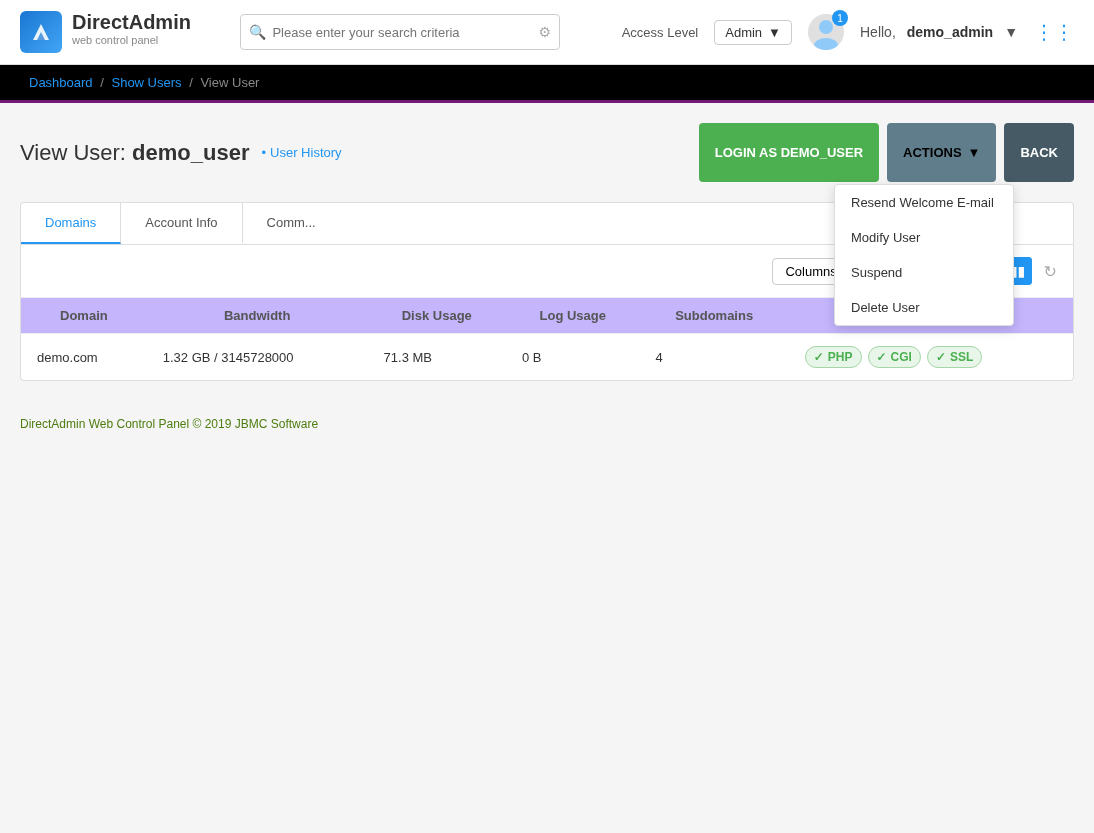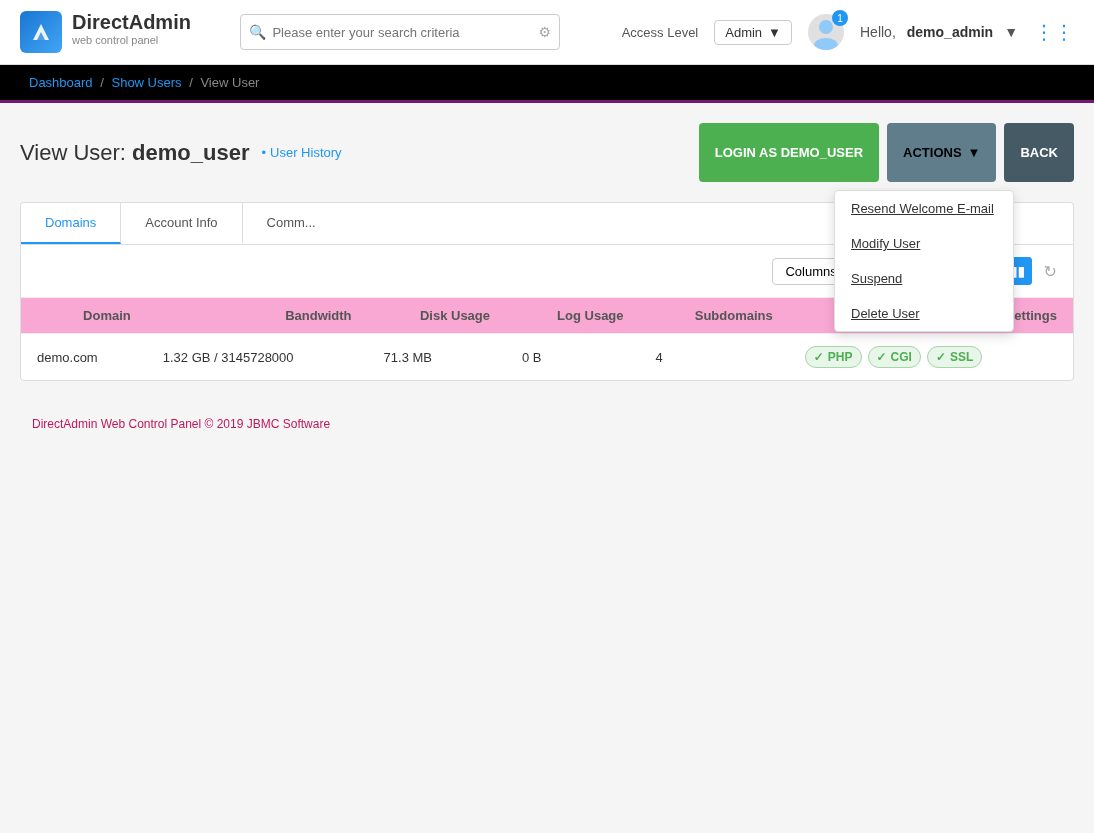--- a/index.html
+++ b/index.html
@@ -212,22 +212,21 @@
     .dropdown-menu {
       position: absolute;
       top: 100%;
       right: 60px;
       background: #fff;
       border: 1px solid #ddd;
       border-radius: 4px;
       box-shadow: 0 4px 12px rgba(0,0,0,0.15);
       z-index: 100;
       min-width: 180px;
-      margin-top: 8px;
-      text-decoration: underline;
+      margin-top: 2px;
     }
     .dropdown-menu .menu-item {
       padding: 10px 16px;
       font-size: 13px;
       color: #333;
       cursor: pointer;
     }
 
     
     .tabs-bar {
@@ -306,27 +305,27 @@
       cursor: pointer;
       font-size: 16px;
     }
 
     
     .data-table {
       width: 100%;
       border-collapse: collapse;
     }
     .data-table th {
-      text-align: right;
+      text-align: center;
       padding: 10px 16px;
       font-size: 13px;
       font-weight: bold;
       color: #555;
       border-bottom: 1px solid #eee;
-      background: #f9a8d4;
+      background: #c4b5fd;
     }
     .data-table td {
       padding: 12px 16px;
       font-size: 13px;
       color: #333;
       border-bottom: 1px solid #f0f0f0;
     }
     .data-table tr:last-child td {
       border-bottom: none;
     }
@@ -347,23 +346,23 @@
     .badge-check {
       color: #4caf50;
     }
     .settings-badges {
       display: flex;
       gap: 6px;
     }
 
     
     footer {
-      padding: 16px 32px;
+      padding: 16px 20px;
       font-size: 12px;
-      color: #be185d;
+      color: #4d7c0f;
       text-align: left;
     }
 
     
     .da-logo {
       background: linear-gradient(135deg, #1976d2, #42a5f5);
       width: 42px;
       height: 42px;
       border-radius: 6px;
       display: flex;

